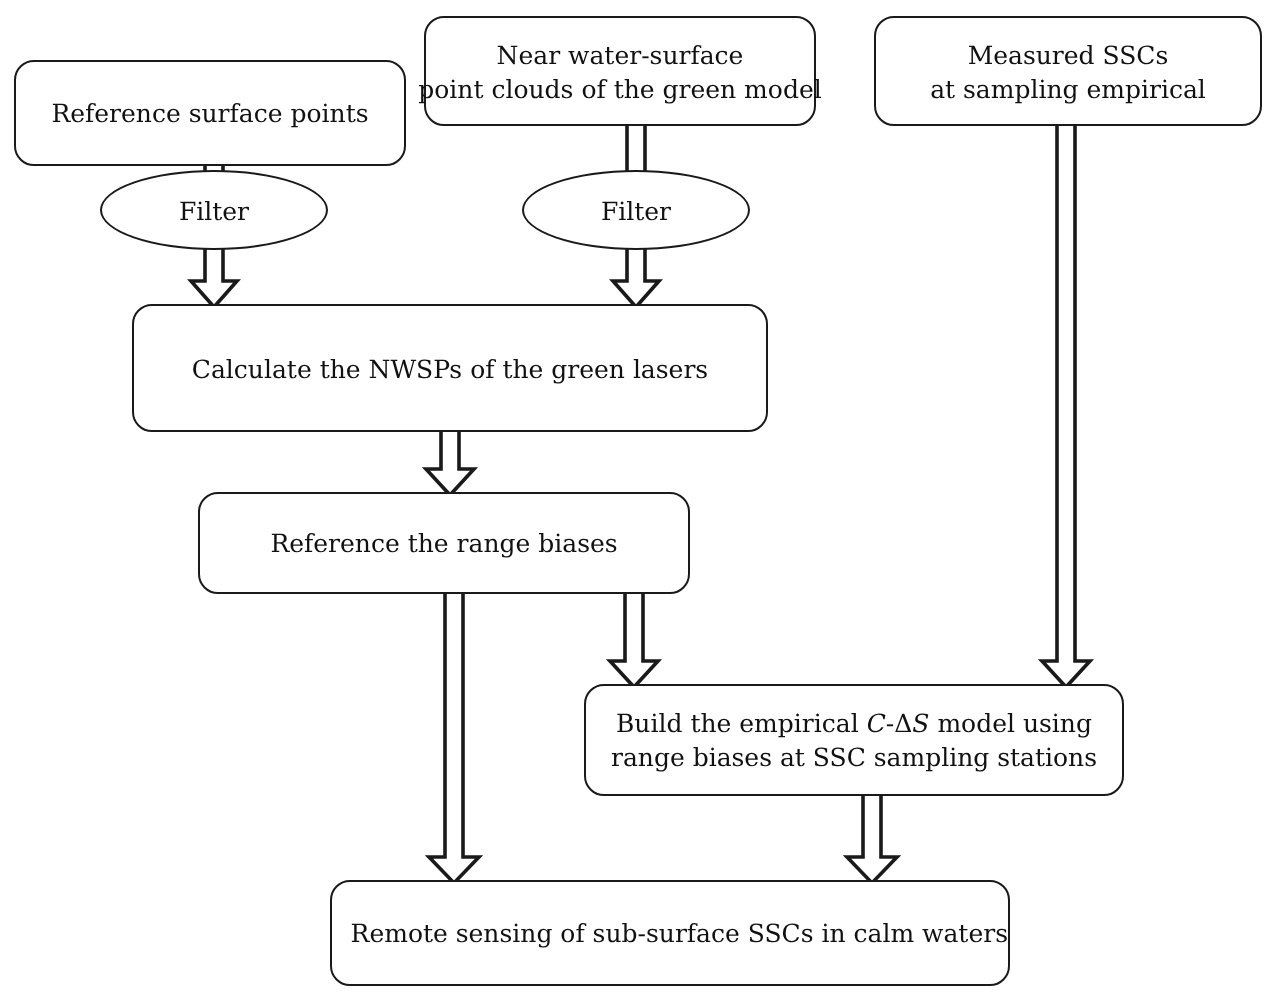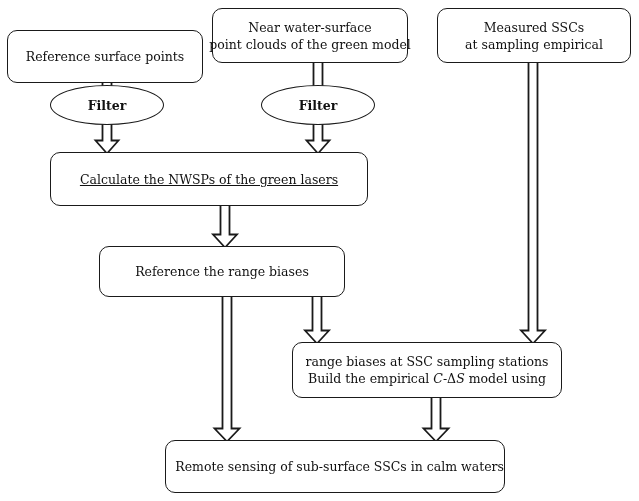--- a/index.html
+++ b/index.html
@@ -20,21 +20,21 @@
     border-radius: 10px;
     display: flex;
     flex-direction: column;
     align-items: center;
     justify-content: center;
     text-align: center;
     font-size: 12.5px;
     line-height: 17px;
   }
   .node .line { white-space: nowrap; }
-  .ellipse { border-radius: 50%; font-weight: bold; }
+  .ellipse { border-radius: 50%; }
   svg.arrows { position: absolute; left: 0; top: 0; display: block; }
   path.arrow {
     fill: #ffffff;
     stroke: #1a1a1a;
     stroke-width: 1.8;
     stroke-linejoin: miter;
   }
 </style>
 </head>
 <body>
@@ -77,30 +77,30 @@
   </div>
 
   <div class="node ellipse" style="left:50px; top:85px; width:114px; height:40px;">
     <div class="line">Filter</div>
   </div>
 
   <div class="node ellipse" style="left:261px; top:85px; width:114px; height:40px;">
     <div class="line">Filter</div>
   </div>
 
-  <div class="node" style="left:50px; top:152px; width:318px; height:54px;text-decoration:underline;">
+  <div class="node" style="left:66px; top:152px; width:318px; height:64px;">
     <div class="line">Calculate the NWSPs of the green lasers</div>
   </div>
 
   <div class="node" style="left:99px; top:246px; width:246px; height:51px;">
     <div class="line">Reference the range biases</div>
   </div>
 
   <div class="node" style="left:292px; top:342px; width:270px; height:56px;">
+    <div class="line"><span>Build the empirical </span><i>C</i><span>-Δ</span><i>S</i><span> model using</span></div>
     <div class="line">range biases at SSC sampling stations</div>
-    <div class="line"><span>Build the empirical </span><i>C</i><span>-Δ</span><i>S</i><span> model using</span></div>
   </div>
 
   <div class="node" style="left:165px; top:440px; width:340px; height:53px;align-items:flex-end;">
     <div class="line">Remote sensing of sub-surface SSCs in calm waters</div>
   </div>
 
 </div>
 
 </body></html>

